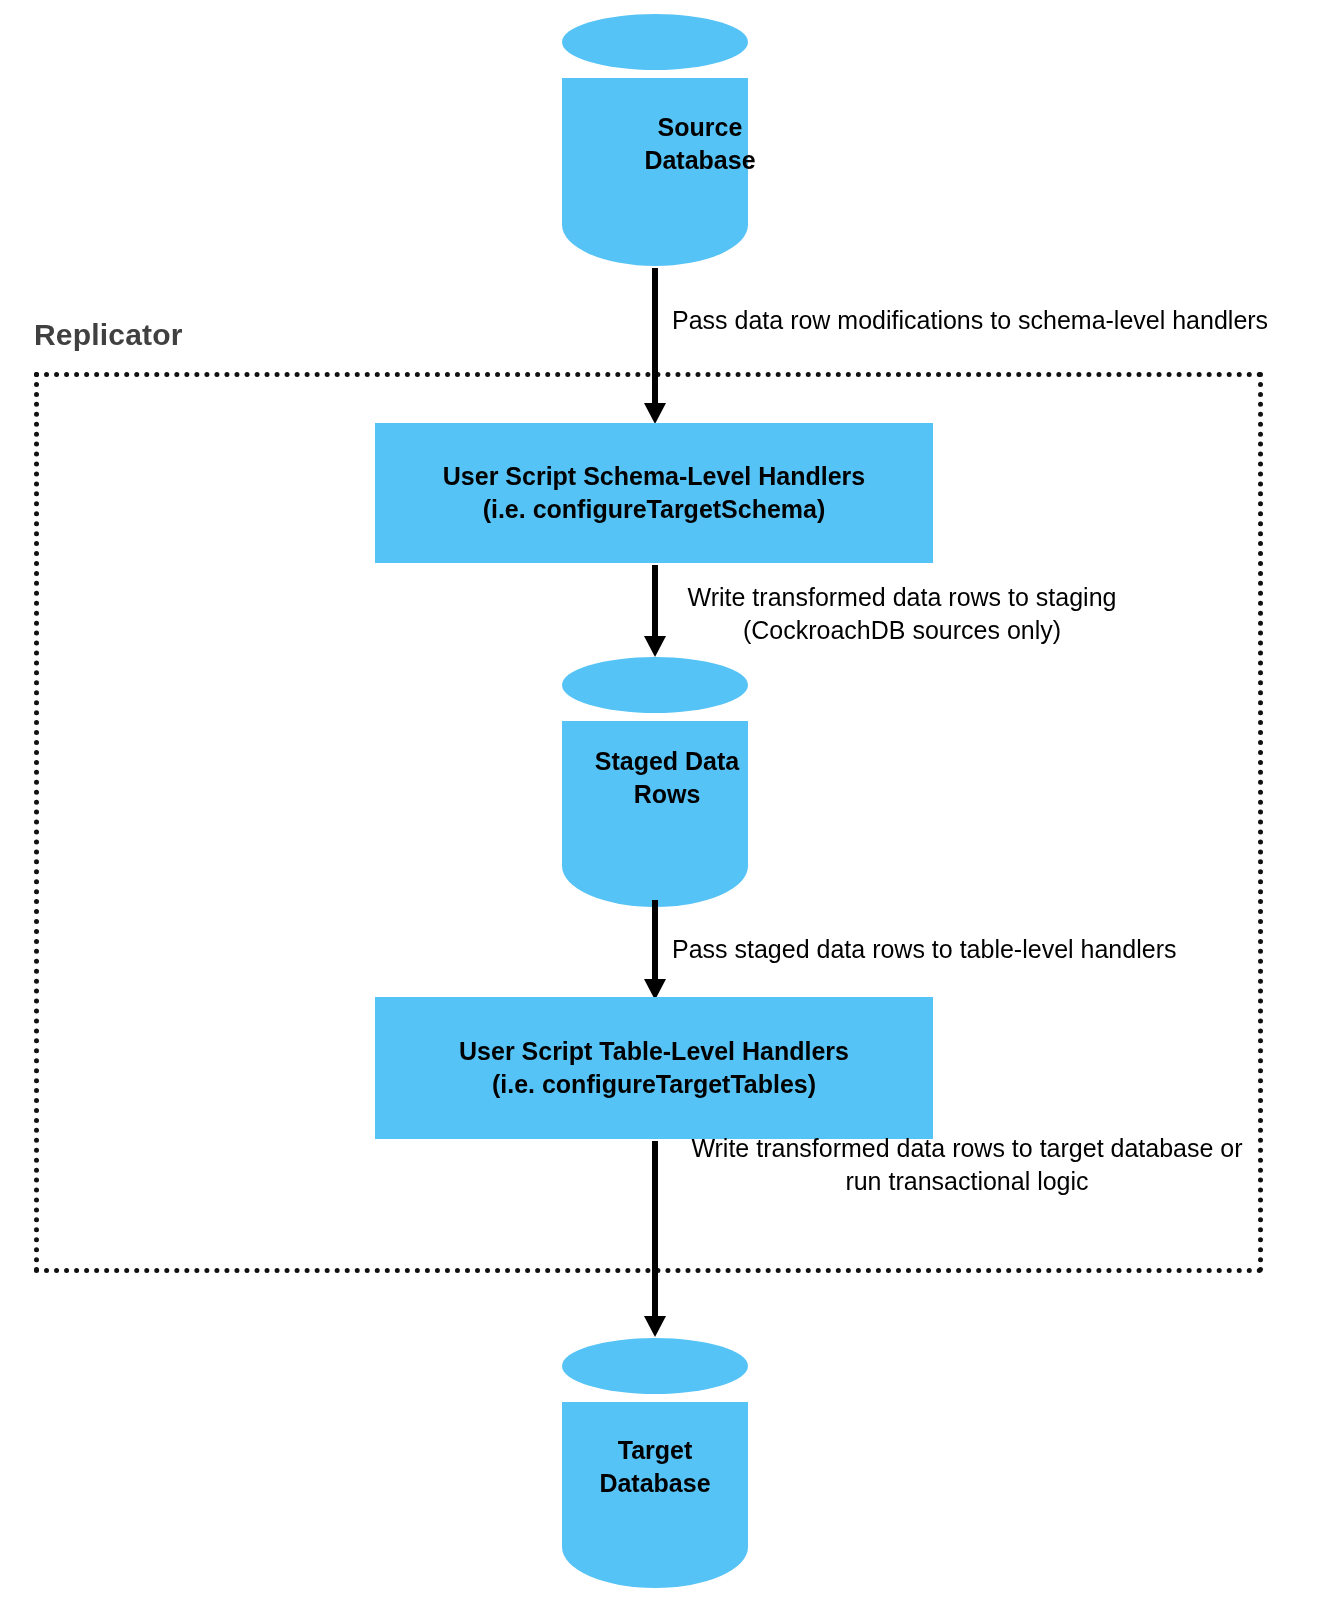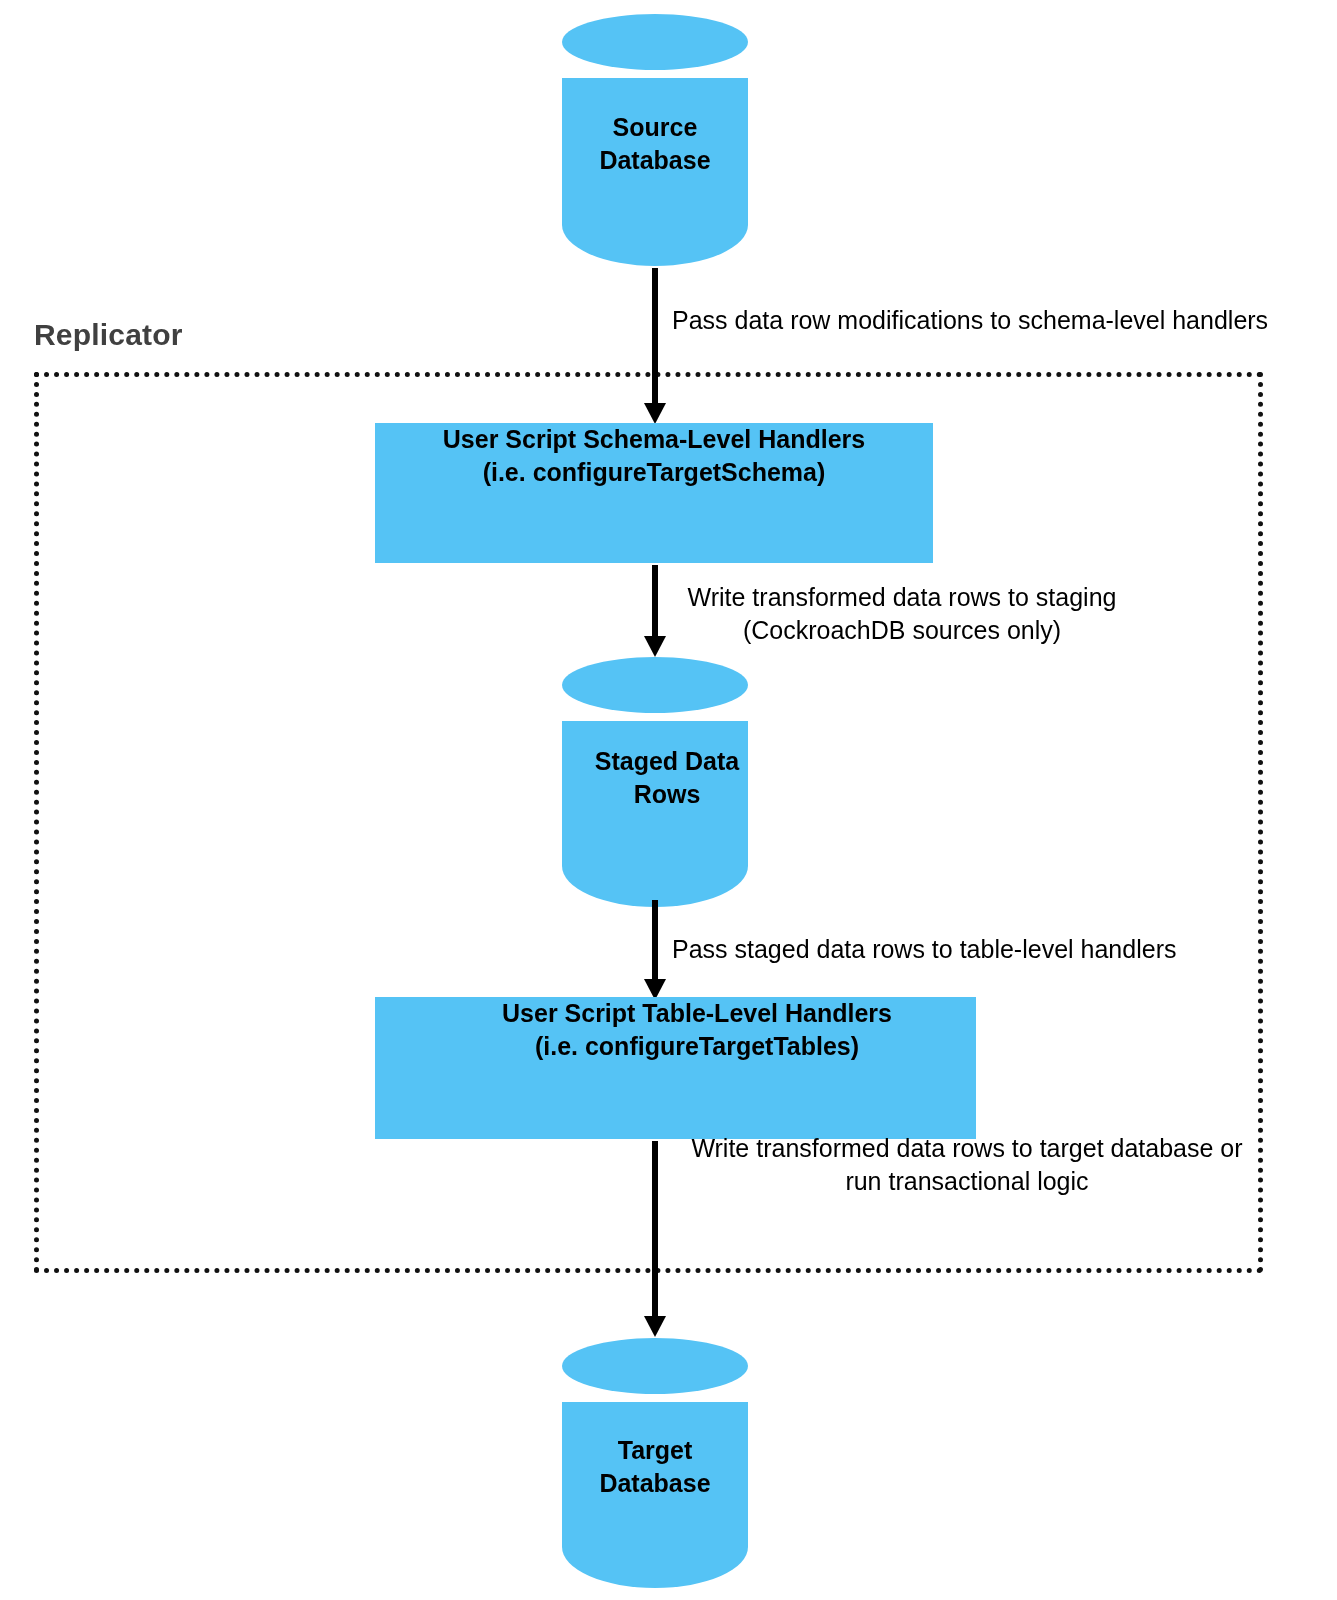--- a/index.html
+++ b/index.html
@@ -72,20 +72,21 @@
     line-height: 1.30;
     color: #000;
     pointer-events: none;
   }
 
   
   .proc-box {
     position: absolute;
     background: #55c3f5;
     display: flex;
+    align-items: center;
     justify-content: center;
     text-align: center;
   }
   .proc-box-label {
     font-size: 25px;
     font-weight: bold;
     line-height: 1.32;
     color: #000;
     white-space: pre-line;
   }
@@ -132,21 +133,21 @@
 <body>
 
 <div id="stage">
 
   <div class="replicator-label">Replicator</div>
   <div class="replicator-box"></div>
 
   <div class="cylinder" style="left:562px; top:14px; height:252px;">
     <div class="cyl-body" style="height:188px;"></div>
     <div class="cyl-top"></div>
-    <div class="cyl-label" style="top:97px; white-space:pre-line;">Source
+    <div class="cyl-label" style="top:97px; white-space:pre-line;padding-left:45px;">Source
 Database</div>
   </div>
 
   <div class="arrow" style="left:644px; top:268px; height:156px;">
     <div class="arrow-line" style="height:136px;"></div>
     <div class="arrow-head" style="top:135px;"></div>
   </div>
   <div class="arrow-caption cap-left" style="left:672px; top:304px; width:640px;">Pass data row modifications to schema-level handlers</div>
 
   <div class="proc-box" style="left:375px; top:423px; width:558px; height:140px;">
@@ -167,21 +168,21 @@
     <div class="cyl-label" style="top:88px; white-space:pre-line;margin-left:12px;">Staged Data
 Rows</div>
   </div>
 
   <div class="arrow" style="left:644px; top:900px; height:100px;">
     <div class="arrow-line" style="height:80px;"></div>
     <div class="arrow-head" style="top:79px;"></div>
   </div>
   <div class="arrow-caption cap-left" style="left:672px; top:933px; width:600px;">Pass staged data rows to table-level handlers</div>
 
-  <div class="proc-box" style="left:375px; top:997px; width:558px; height:142px;padding-left:43px;">
+  <div class="proc-box" style="left:375px; top:997px; width:558px; height:142px;">
     <div class="proc-box-label">User Script Table-Level Handlers
 (i.e. configureTargetTables)</div>
   </div>
 
   <div class="arrow" style="left:644px; top:1141px; height:196px;">
     <div class="arrow-line" style="height:176px;"></div>
     <div class="arrow-head" style="top:175px;"></div>
   </div>
   <div class="arrow-caption cap-center" style="left:672px; top:1132px; width:590px;">Write transformed data rows to target database or
 run transactional logic</div>

